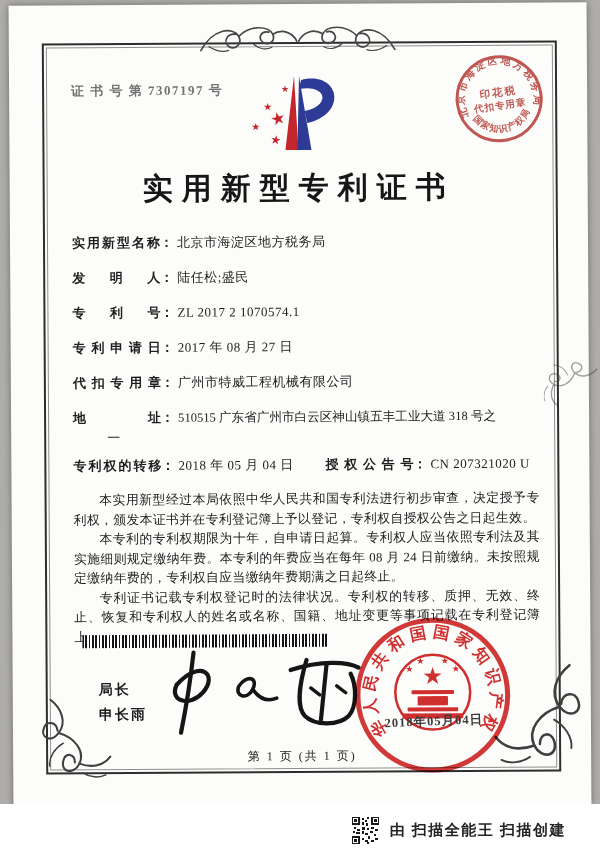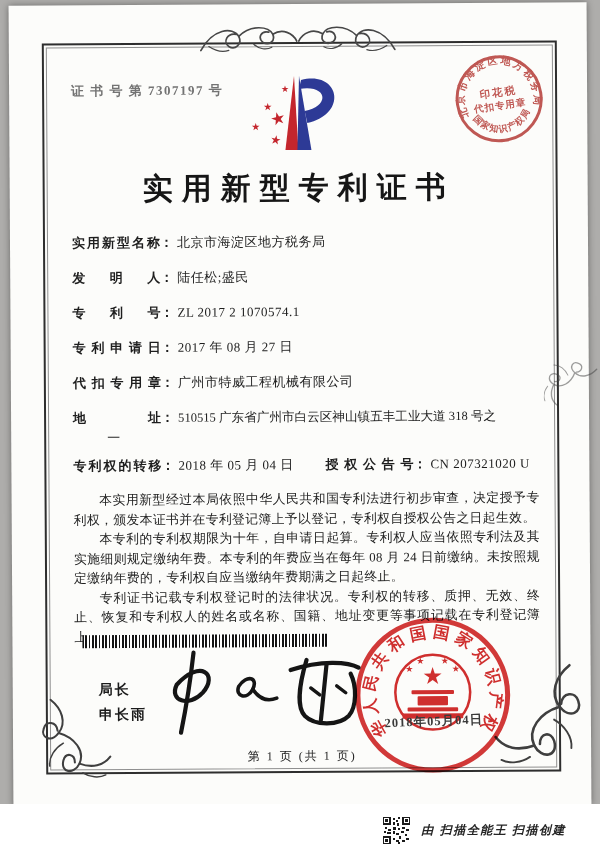--- a/index.html
+++ b/index.html
@@ -53,21 +53,21 @@
   .fl-top-r{left:288px;top:14px;width:100px;height:44px;transform:scaleX(-1);}
   .fl-right{left:534px;top:356px;width:52px;height:52px;transform:rotate(95deg);opacity:.5;}
   .fl-bl{left:24px;top:686px;width:80px;height:92px;}
   .fl-br{left:474px;top:652px;width:100px;height:116px;transform:scaleX(-1);}
   
   .scan-bar{
     position:absolute;left:0;right:0;bottom:0;height:52px;background:#ffffff;
     display:flex;align-items:center;justify-content:flex-end;gap:11px;padding-right:34px;box-sizing:border-box;
     font-family:"Liberation Sans","DejaVu Sans",sans-serif;
   }
-  .scan-caption{font-size:12px;font-weight:600;color:#242424;letter-spacing:1.5px;font-style:italic;}
+  .scan-caption{font-size:15px;font-weight:600;color:#242424;letter-spacing:1.5px;}
   svg text{font-family:"DejaVu Sans",sans-serif;}
 </style>
 </head>
 <body>
 
 <svg width="0" height="0" style="position:absolute" aria-hidden="true">
   <defs>
     <g id="flourish-h" fill="none" stroke="#474747" stroke-width="1.7" stroke-linecap="round">
       <path d="M2,30 C14,8 34,6 40,16 C44,24 36,30 30,26 C24,22 28,12 38,14"></path>
       <path d="M40,16 C52,4 70,6 74,14 C77,21 70,26 64,22 C59,18 62,10 70,12"></path>

